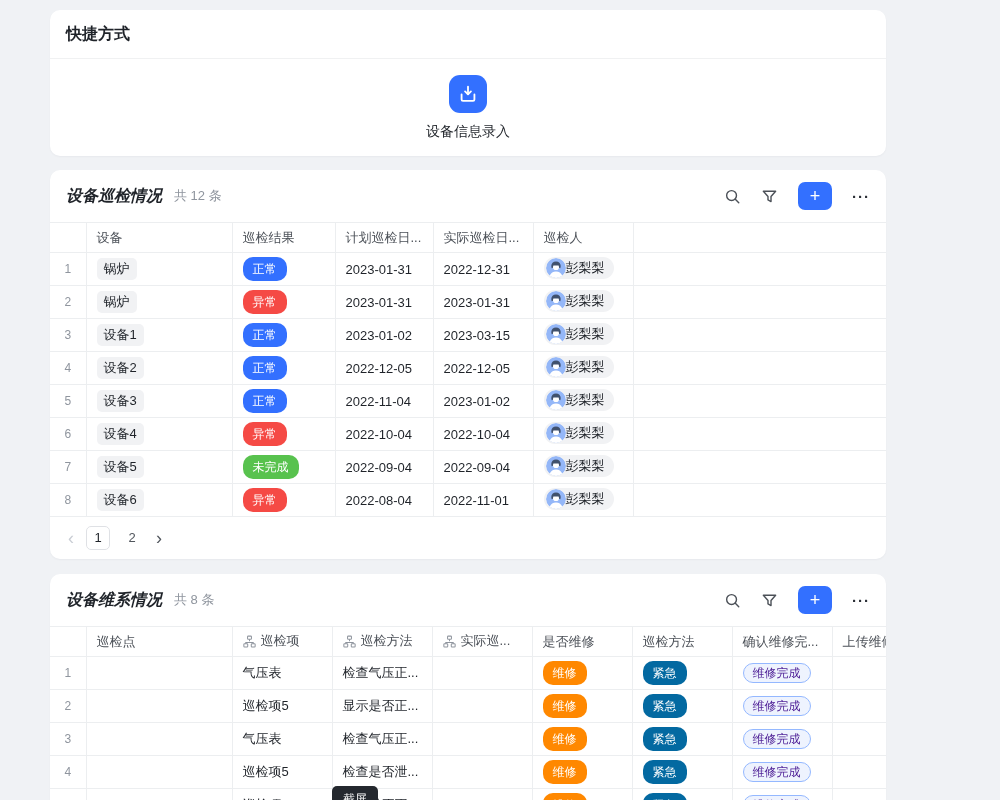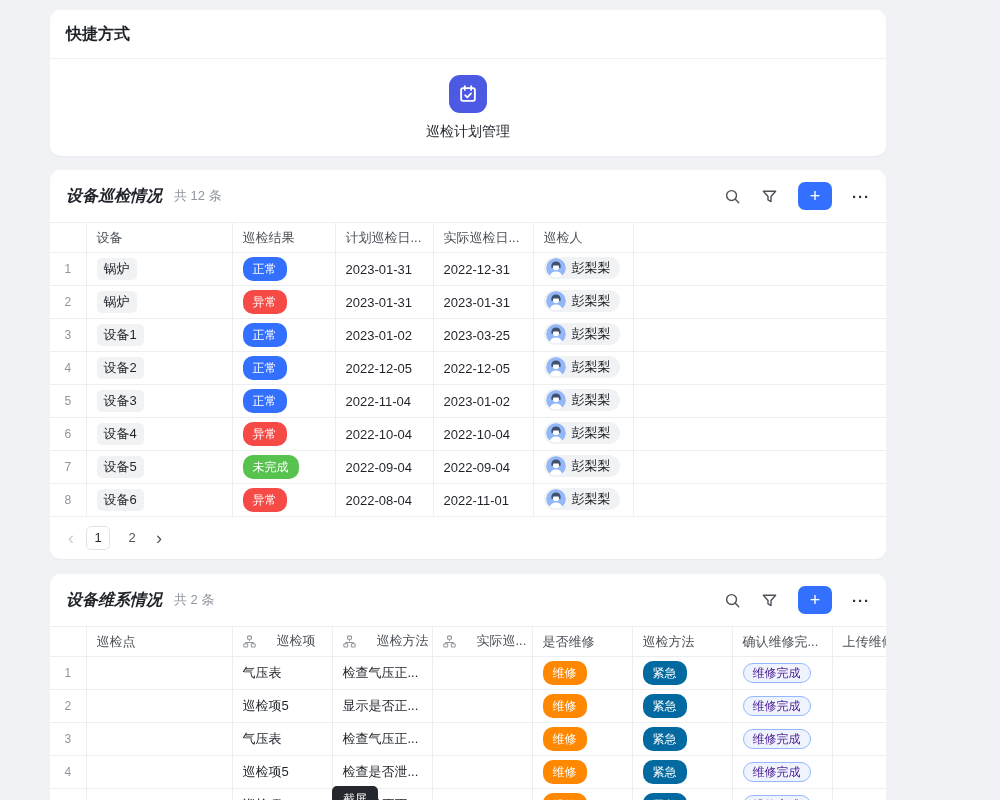--- a/index.html
+++ b/index.html
@@ -55,25 +55,25 @@
   table { border-collapse: collapse; table-layout: fixed; width: 100%; font-size: 13px; }
   th, td {
     height: 33px; padding: 0 10px;
     border-bottom: 1px solid #eceef0; border-right: 1px solid #eceef0;
     text-align: left; font-weight: 400;
     overflow: hidden; white-space: nowrap; text-overflow: clip;
   }
   th { height: 30px; border-top: 1px solid #eceef0; color: #4c5158; }
   th:last-child, td:last-child { border-right: none; }
   .col-num { text-align: center; color: #8f959e; font-size: 12px; padding: 0 4px; }
-  .th-flex { display: inline-flex; align-items: center; gap: 21px; }
+  .th-flex { display: inline-flex; align-items: center; gap: 5px; }
   .lookup-ic svg { display: block; width: 13px; height: 13px; }
 
   .chip { display: inline-block; background: #f1f2f4; border-radius: 5px; padding: 2px 7px; }
-  .person { display: inline-flex; align-items: center; gap: 6px; background: #f1f2f4; border-radius: 12px; padding: 1px 9px 1px 2px; }
+  .person { display: inline-flex; align-items: center; gap: 0; background: #f1f2f4; border-radius: 12px; padding: 1px 9px 1px 2px; }
   .person svg { width: 20px; height: 20px; border-radius: 50%; display: block; }
   .avatar-solo svg { width: 20px; height: 20px; border-radius: 50%; display: block; }
 
   .badge { display: inline-block; border-radius: 10px; padding: 4px 10px; font-size: 12px; line-height: 16px; color: #fff; }
   .badge[data-color="blue"]   { background: #3370ff; }
   .badge[data-color="red"]    { background: #f54a45; }
   .badge[data-color="green"]  { background: #58c24e; }
   .badge[data-color="orange"] { background: #ff8800; }
   .badge[data-color="yellow"] { background: #0369a1; }
   .badge[data-color="blue-light"] { background: #eef3fe; color: #4c1d95; border: 1px solid #94b8ff; padding: 1px 9px; }
@@ -94,28 +94,28 @@
 </style>
 </head>
 <body>
 
 <section class="card" id="card-shortcuts">
   <div class="shortcut-head">
     <h2>快捷方式</h2>
   </div>
   <div class="shortcut-row">
     <div class="shortcut">
-      <span class="sc-icon c4">
+      <span class="sc-icon c1">
         <svg viewBox="0 0 24 24" fill="none" stroke="#fff" stroke-width="2" stroke-linecap="round" stroke-linejoin="round">
-            <rect x="4.5" y="5.5" width="15" height="14" rx="2"></rect>
-            <path d="M8.5 3.5v4M15.5 3.5v4"></path>
-            <path d="M9 13.4l2.3 2.3 4-4.3"></path>
+            <path d="M12 4v8"></path>
+            <path d="M8.8 9.2 12 12.4l3.2-3.2"></path>
+            <path d="M5 12.5V18a1.5 1.5 0 0 0 1.5 1.5h11A1.5 1.5 0 0 0 19 18v-5.5"></path>
           </svg>
       </span>
-      <span class="sc-label">巡检计划管理</span>
+      <span class="sc-label">设备信息录入</span>
     </div>
   </div>
 </section>
 
 <section class="card" id="card-inspection">
   <div class="card-head">
     <span class="card-title">设备巡检情况</span>
     <span class="card-count">共 12 条</span>
     <div class="head-tools">
       <span class="tool-icon">
@@ -187,21 +187,21 @@
               </svg>
               <span>彭梨梨</span>
             </span></td>
         <td></td>
       </tr>
       <tr>
         <td class="col-num">3</td>
         <td><span class="chip">设备1</span></td>
         <td><span class="badge" data-color="blue">正常</span></td>
         <td>2023-01-02</td>
-        <td>2023-03-25</td>
+        <td>2023-03-15</td>
         <td><span class="person">
               <svg viewBox="0 0 20 20">
                 <circle cx="10" cy="10" r="10" fill="#94b7f8"></circle>
                 <circle cx="10" cy="9" r="3.1" fill="#fff"></circle>
                 <path d="M10 3.4c-2.9 0-4.7 2-4.7 4.6 0 .9.15 1.6.45 2.2l1.15-.5.4-2.1h5.4l.4 2.1 1.15.5c.3-.6.45-1.3.45-2.2 0-2.6-1.8-4.6-4.7-4.6z" fill="#40516d"></path>
                 <path d="M3.6 17.8c1.2-2.9 3.6-4.3 6.4-4.3s5.2 1.4 6.4 4.3A9.96 9.96 0 0 1 10 20a9.96 9.96 0 0 1-6.4-2.2z" fill="#fff"></path>
               </svg>
               <span>彭梨梨</span>
             </span></td>
         <td></td>
@@ -297,21 +297,21 @@
     <span class="page-arrow disabled">‹</span>
     <span class="page-btn current">1</span>
     <span class="page-btn">2</span>
     <span class="page-arrow">›</span>
   </div>
 </section>
 
 <section class="card" id="card-maintenance">
   <div class="card-head">
     <span class="card-title">设备维系情况</span>
-    <span class="card-count">共 2 条</span>
+    <span class="card-count">共 8 条</span>
     <div class="head-tools">
       <span class="tool-icon">
         <svg viewBox="0 0 18 18" fill="none" stroke="#4c5158" stroke-width="1.5" stroke-linecap="round">
             <circle cx="8" cy="8" r="5.2"></circle>
             <path d="M12 12l3.6 3.6"></path>
           </svg>
       </span>
       <span class="tool-icon">
         <svg viewBox="0 0 18 18" fill="none" stroke="#4c5158" stroke-width="1.5" stroke-linejoin="round" stroke-linecap="round">
             <path d="M2.5 3.5h13L10.6 9v5.4l-3.2-1.7V9L2.5 3.5z"></path>

